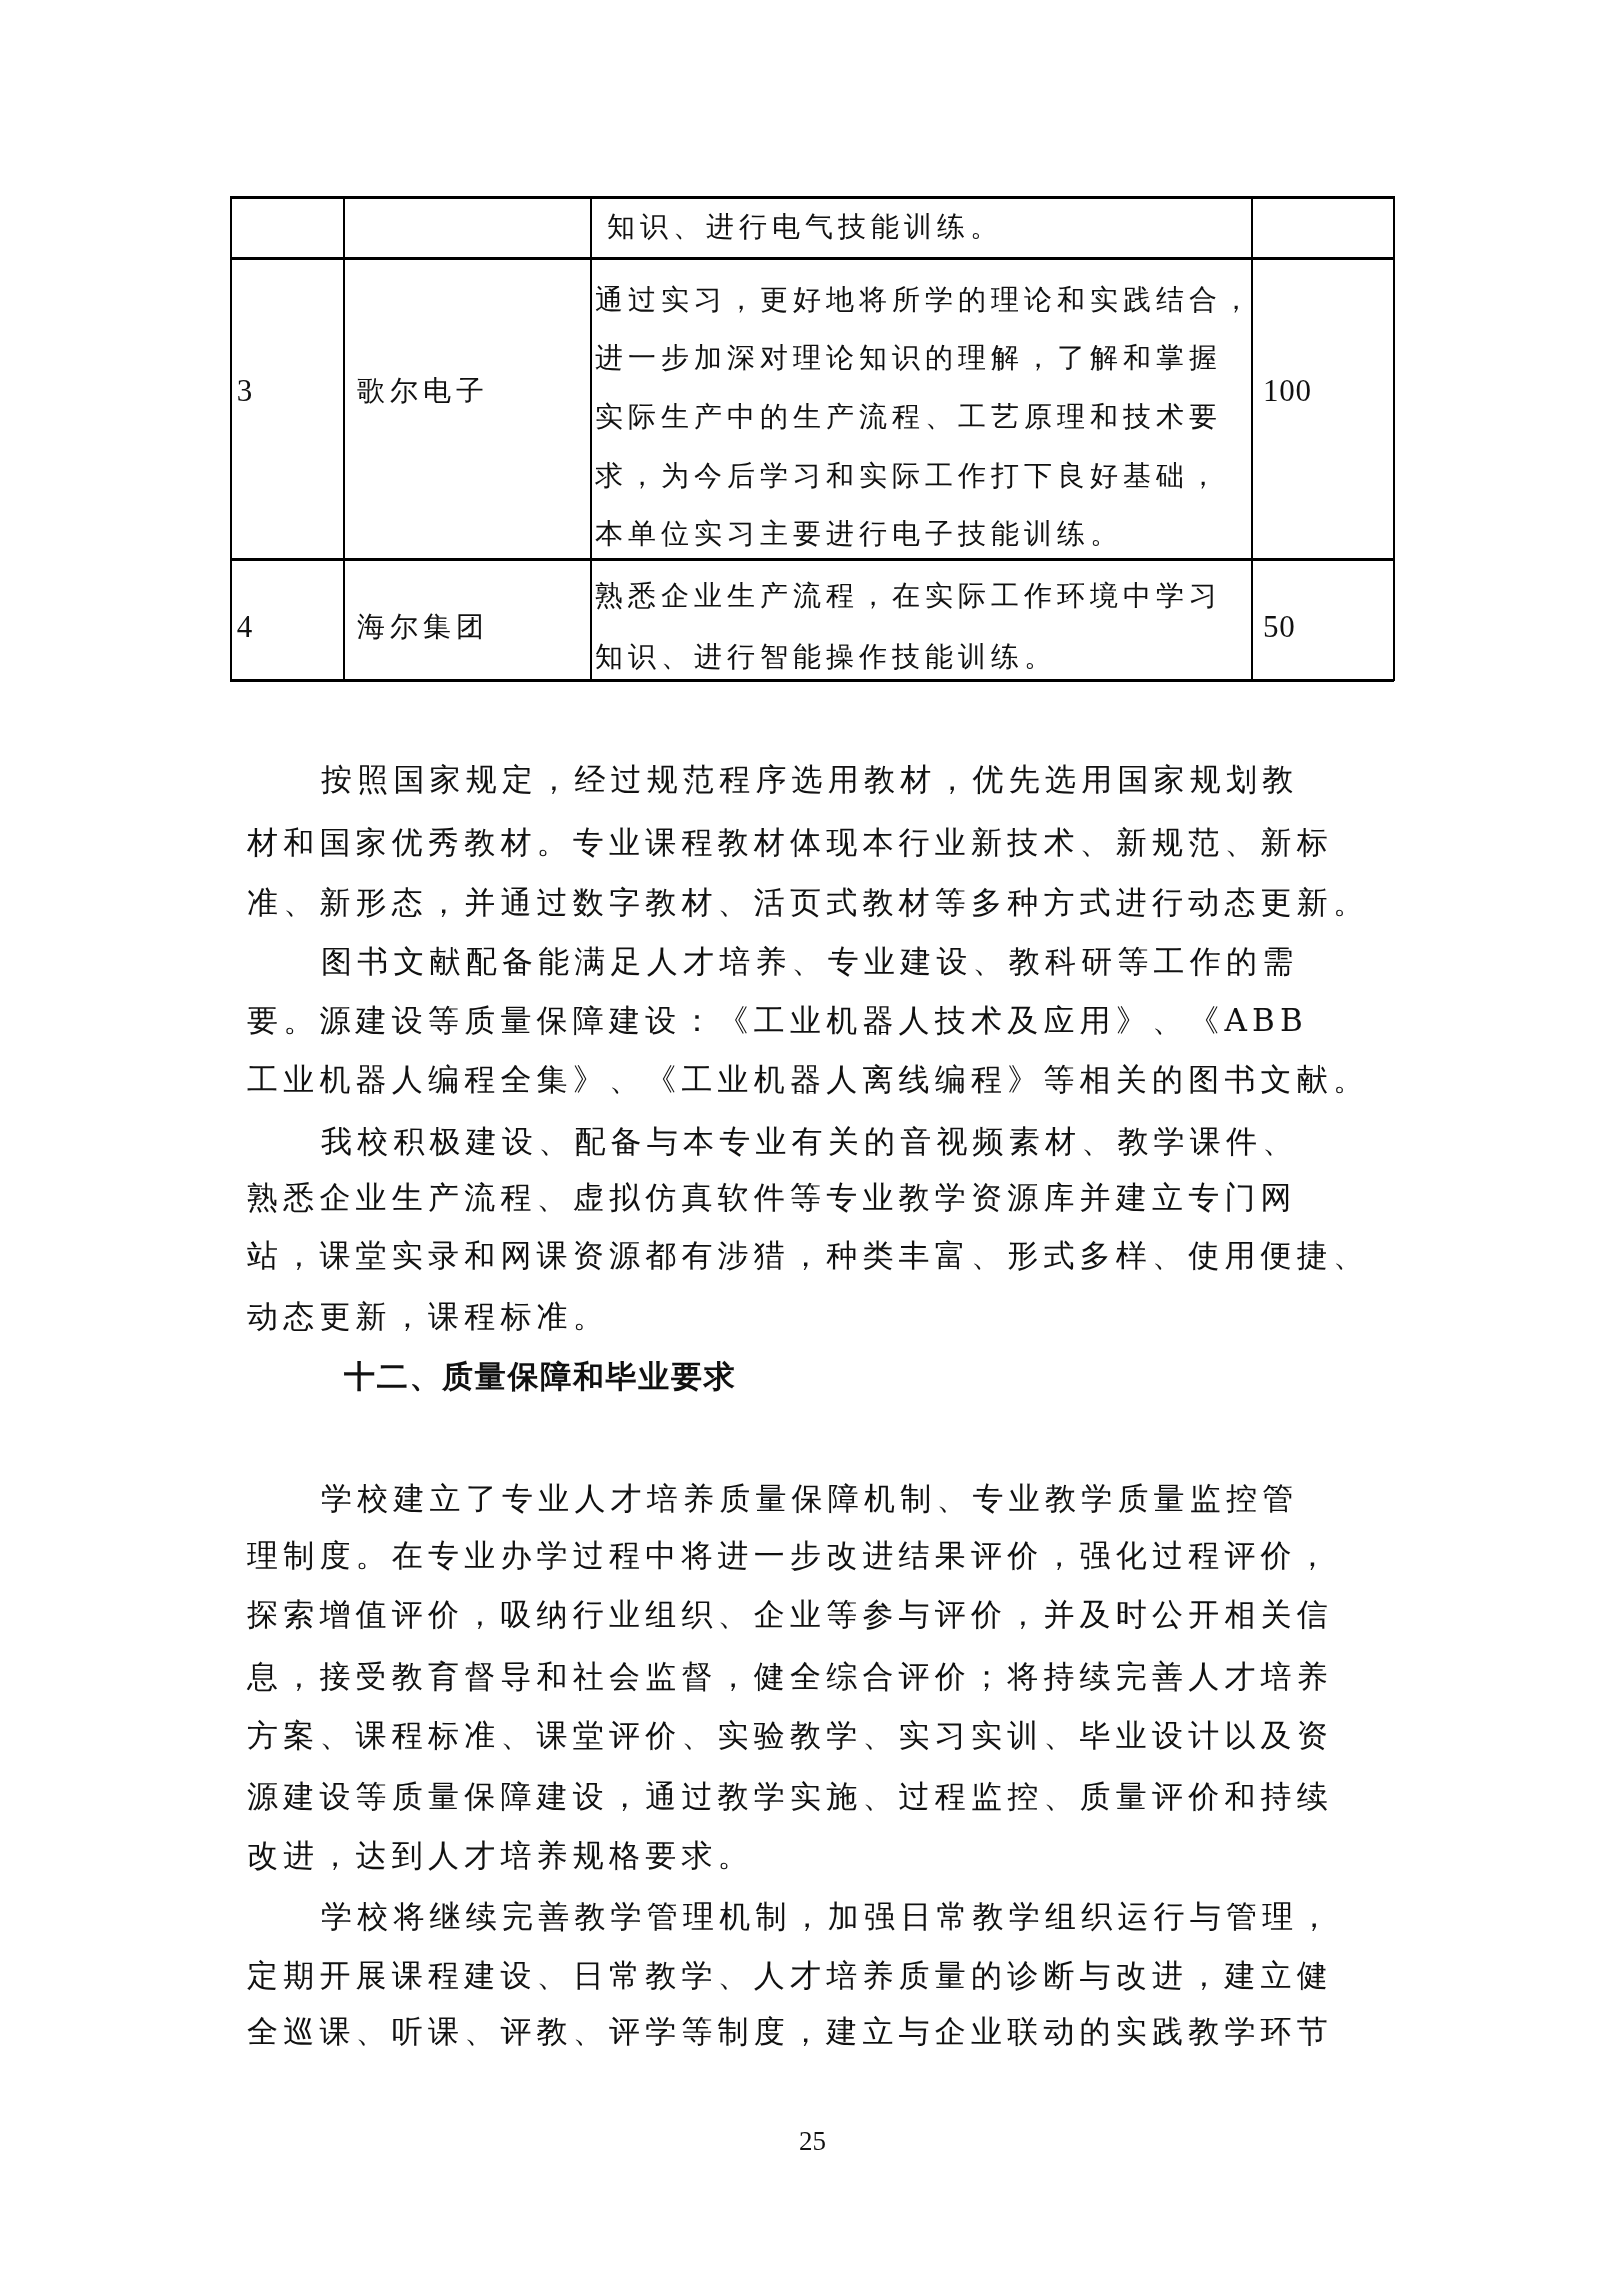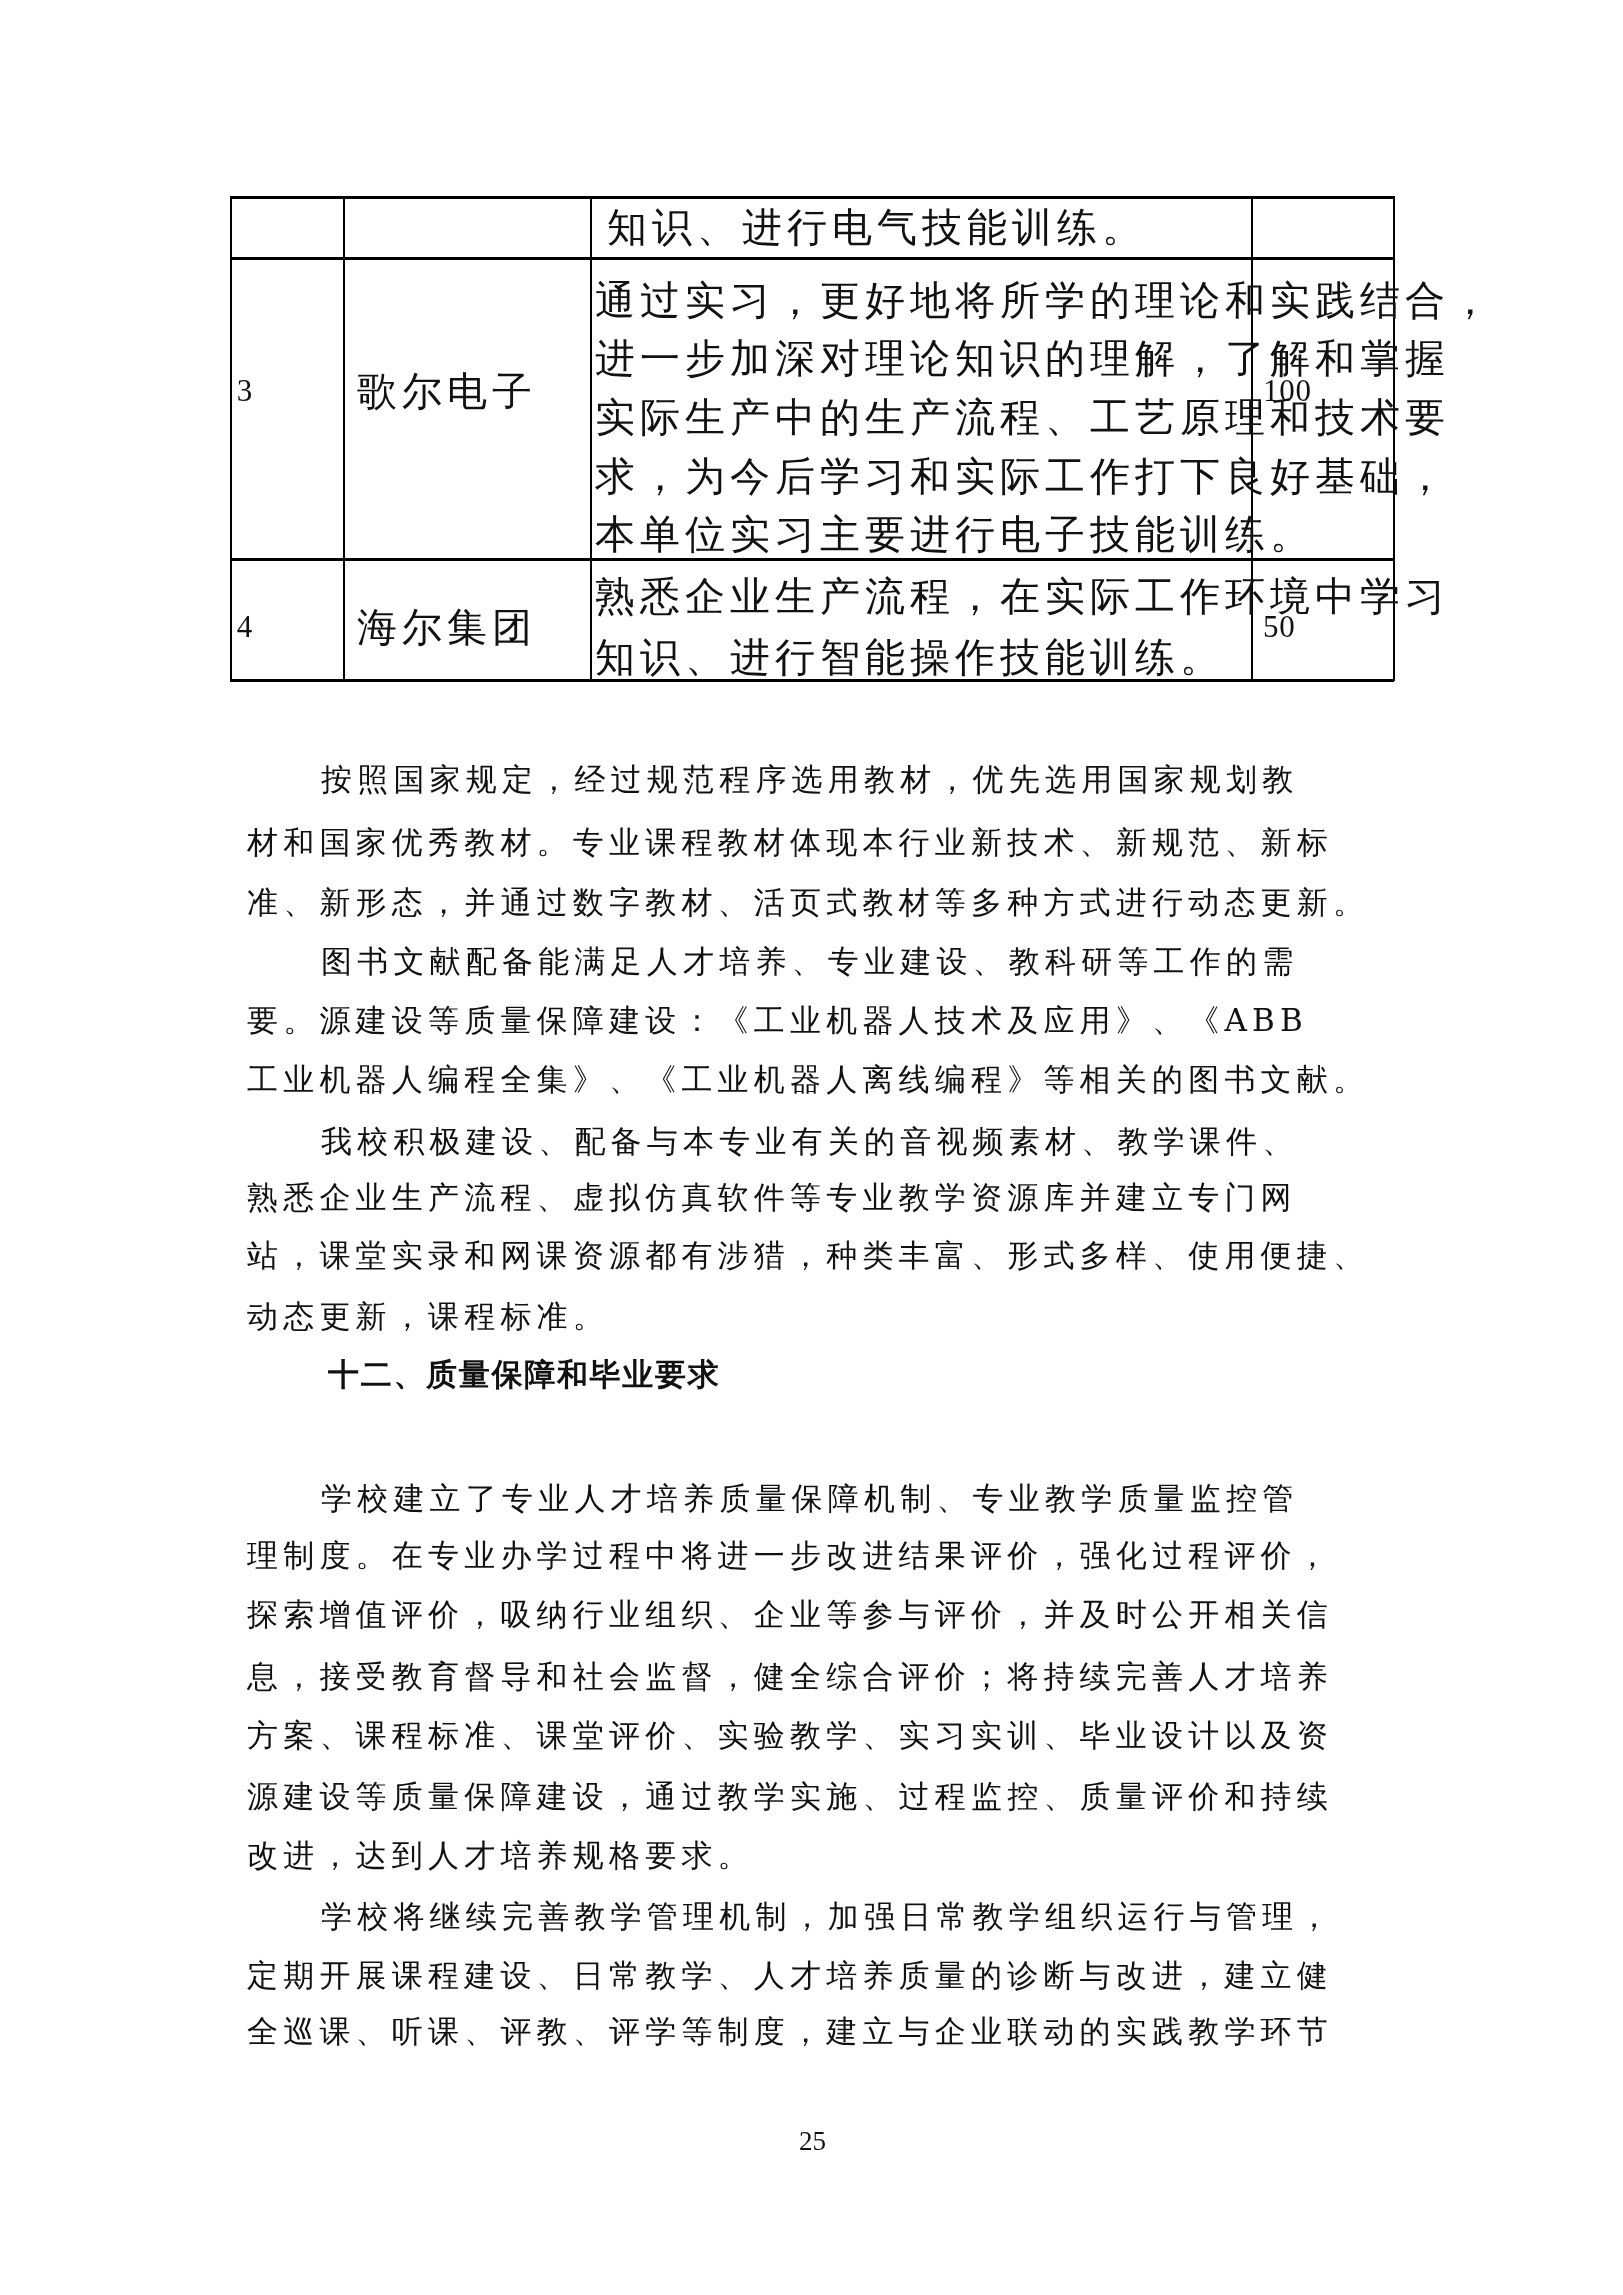--- a/index.html
+++ b/index.html
@@ -4,30 +4,30 @@
 <style>
   html, body { margin: 0; padding: 0; background: #ffffff; }
   body { width: 1623px; height: 2295px; position: relative; overflow: hidden;
          font-family: "DejaVu Serif", "Liberation Serif", serif; color: #111; }
   .page { position: absolute; left: 0; top: 0; width: 1623px; height: 2295px; background: #fff; }
 
   
   .tbl { position: absolute; left: 230px; top: 196px; width: 1163px; height: 484px; }
   .hline { position: absolute; left: 0; width: 1164px; height: 2.5px; background: #000; }
   .vline { position: absolute; top: 0; width: 1.7px; height: 485px; background: #000; }
-  .cell-text { position: absolute; font-size: 40px; line-height: 34px; white-space: nowrap;
+  .cell-text { position: absolute; font-size: 28px; line-height: 34px; white-space: nowrap;
                letter-spacing: 5px; }
   .num { font-family: "Liberation Serif", serif; letter-spacing: 0.8px; font-size: 31px; }
 
   
   .line { position: absolute; left: 247px; width: 1133px; font-size: 31px; line-height: 37px;
           white-space: nowrap; letter-spacing: 5.2px; }
   .indent { left: 321px; }
   .h3 { left: 321px; letter-spacing: 3.4px; }
-  .h2 { left: 328px; font-family: Liberation Mono, monospace; font-weight: bold; letter-spacing: 1.7px; }
+  .h2 { left: 344px; font-family: Liberation Sans, sans-serif; font-weight: bold; letter-spacing: 1.7px; }
   .pageno { position: absolute; left: 799px; top: 2126px; font-size: 27px;
             font-family: "Liberation Serif", serif; }
 </style>
 </head>
 <body>
 
 <div class="page">
 
   <div class="tbl">
 

